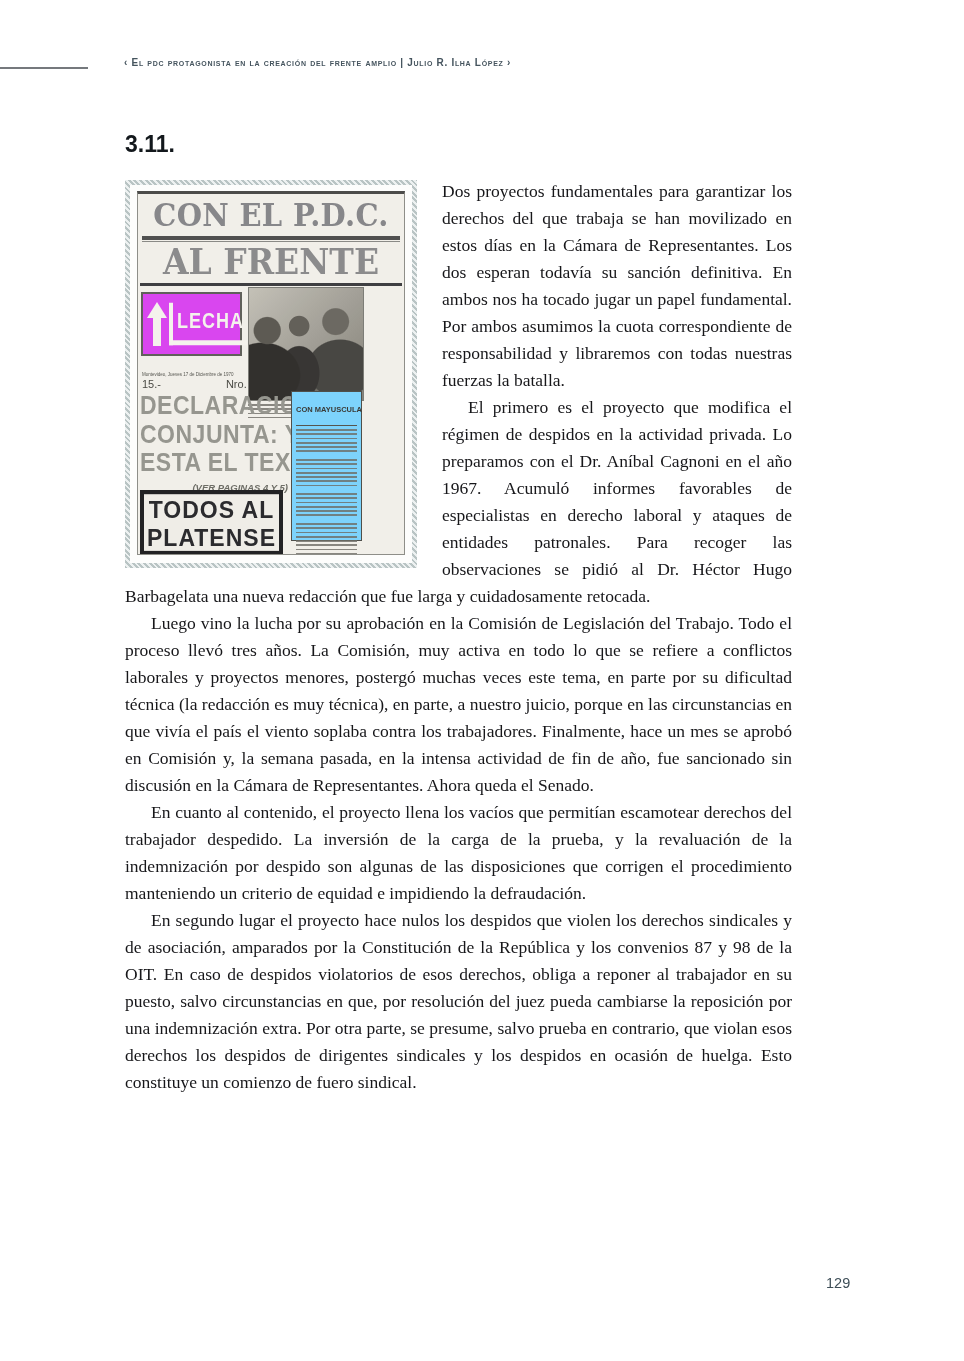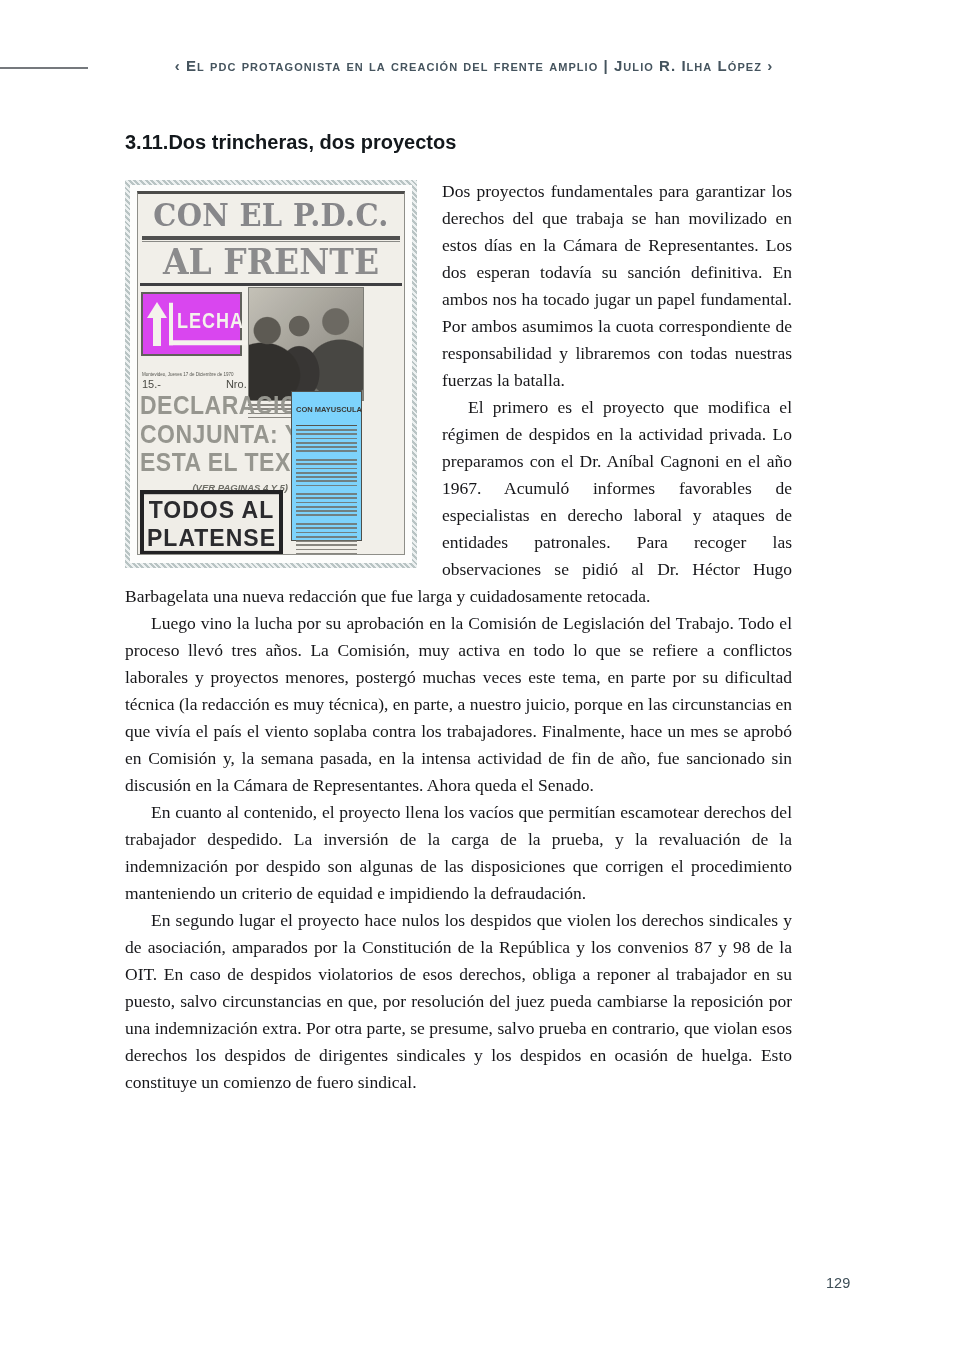--- a/index.html
+++ b/index.html
@@ -6,28 +6,28 @@
   body { background:#ffffff; }
   .page {
     position:relative; width:964px; height:1361px; background:#ffffff;
     overflow:hidden; font-family:"Liberation Serif", serif;
   }
 
   
   .header-rule { position:absolute; left:0; top:67px; width:88px; height:2px; background:#75797d; }
   .running-head {
     position:absolute; left:124px; top:57px; width:700px;
-    font-family:"Liberation Sans", sans-serif; font-size:15px; font-weight:700;
-    font-variant:small-caps; letter-spacing:.07em; color:#45545e; white-space:nowrap;text-align:center;
+    font-family:"Liberation Sans", sans-serif; font-size:10px; font-weight:700;
+    font-variant:small-caps; letter-spacing:.07em; color:#45545e; white-space:nowrap;
   }
 
   
   .section-heading {
-    position:absolute; left:125px; top:131px; display:flex; gap:0;
-    font-family:"Liberation Sans", sans-serif; font-weight:700; font-size:20px; color:#13181c;
+    position:absolute; left:125px; top:131px; display:flex; gap:16px;
+    font-family:"Liberation Sans", sans-serif; font-weight:700; font-size:23px; color:#13181c;
   }
 
   
   .content {
     position:absolute; left:125px; top:178px; width:667px;
     font-size:17.5px; line-height:27px; color:#17171a; text-align:justify;
   }
   .content p { margin:0; }
   .indent { text-indent:26px; }
   .ed-ref { text-align:left; margin-bottom:26px !important; }
@@ -131,21 +131,20 @@
 </head>
 <body>
 
 <div class="page">
 
   <div class="header-rule"></div>
   <div class="running-head">‹ El pdc protagonista en la creación del frente amplio | Julio R. Ilha López ›</div>
 
   <div class="section-heading">
     <span>3.11.</span>
-    <span>Dos trincheras, dos proyectos</span>
   </div>
 
   <div class="content">
 
     <div class="figure">
       <div class="figure-inner">
         <div class="paper">
           <div class="np-headline-top">CON EL P.D.C.</div>
           <div class="np-rule1"></div>
           <div class="np-rule1b"></div>

